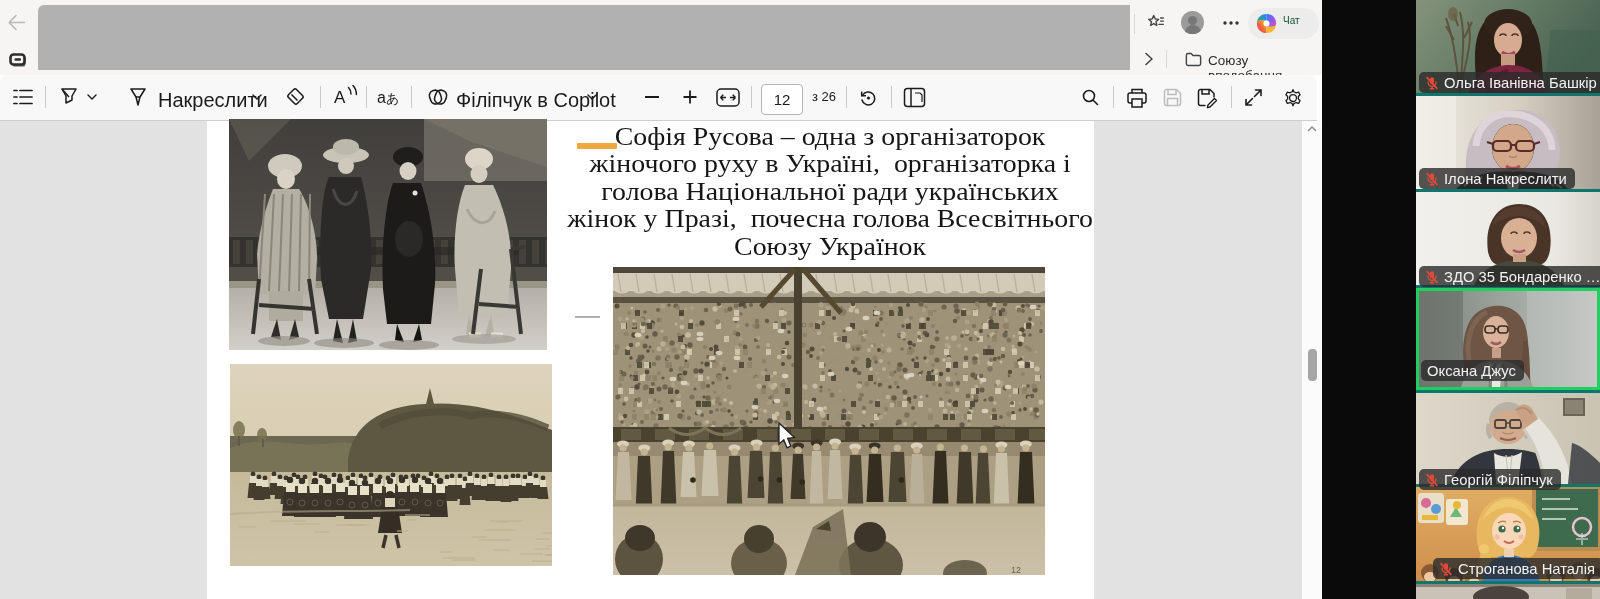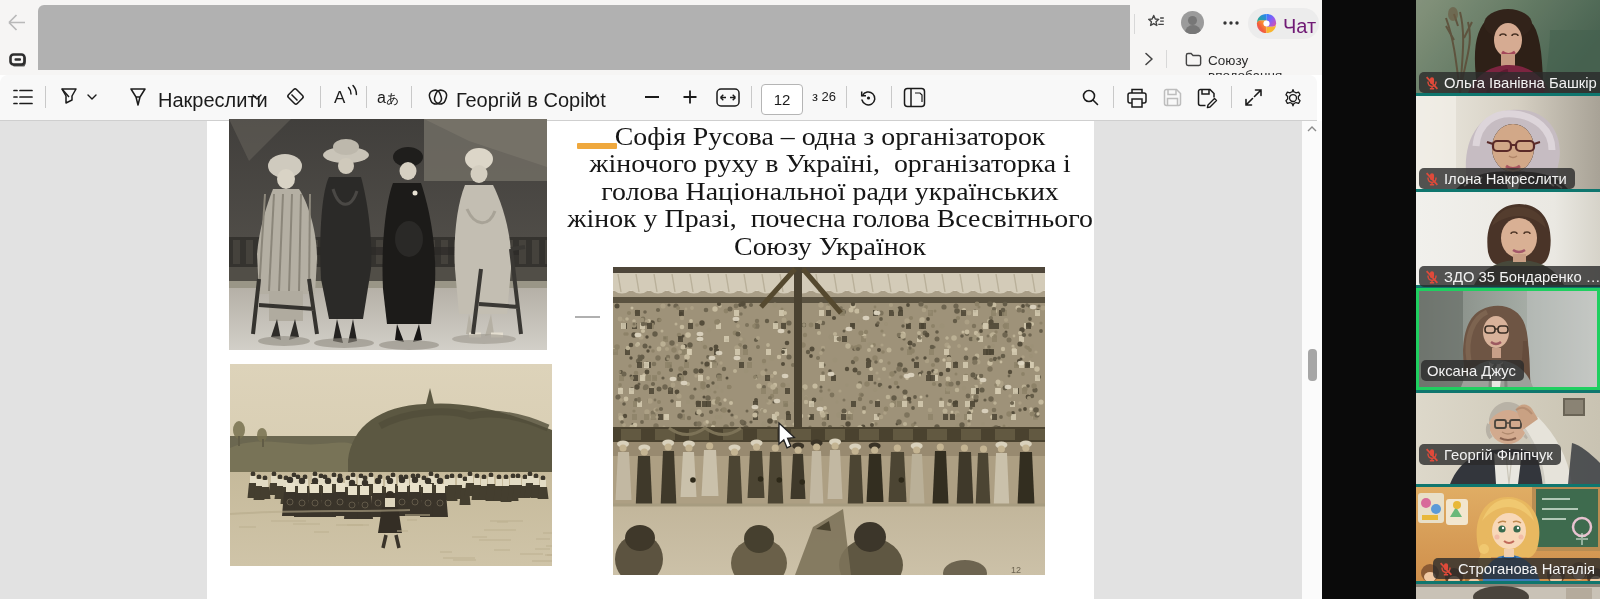--- a/index.html
+++ b/index.html
@@ -68,21 +68,21 @@
         <stop offset="0" stop-color="#27b56a"></stop>
           <stop offset="1" stop-color="#2a7fff"></stop>
       </linearGradient>
     </defs>
     <path d="M12 2 C18 2 22 6 22 12 C22 14 20.5 15.5 18.5 15.5 L12 15.5 Z" fill="url(#cg1)"></path>
     <path d="M12 22 C6 22 2 18 2 12 C2 10 3.5 8.5 5.5 8.5 L12 8.5 Z" fill="url(#cg2)"></path>
     <path d="M2 12 C2 6 6 2 12 2 L12 8.5 L5.5 8.5 C3.5 8.5 2 10 2 12 Z" fill="url(#cg3)"></path>
     <path d="M22 12 C22 18 18 22 12 22 L12 15.5 L18.5 15.5 C20.5 15.5 22 14 22 12 Z" fill="#f8b52e"></path>
     <circle cx="12" cy="12" r="3.2" fill="#fff"></circle>
   </svg>
-  <div class="abs" style="left:1283px;top:15px;font-size:20px;color:#701a75">Чат</div>
+  <div class="abs" style="left:1283px;top:15px;font-size:10px;color:#14532d">Чат</div>
 
   <svg class="abs" style="left:1141px;top:51px" width="16" height="16" viewBox="0 0 16 16">
     <path d="M5 2.5 L11 8 L5 13.5" stroke="#444" stroke-width="1.6" fill="none" stroke-linecap="round" stroke-linejoin="round"></path>
   </svg>
   <div class="abs" style="left:1166px;top:50px;width:1px;height:18px;background:#d8d8d8"></div>
   <svg class="abs" style="left:1184px;top:50px" width="19" height="19" viewBox="0 0 20 20">
     <path d="M2.5 5.5 a1.8 1.8 0 0 1 1.8 -1.8 h3.2 l2 2 h6.2 a1.8 1.8 0 0 1 1.8 1.8 v7 a1.8 1.8 0 0 1 -1.8 1.8 h-11.4 a1.8 1.8 0 0 1 -1.8 -1.8 Z" fill="none" stroke="#444" stroke-width="1.5"></path>
   </svg>
   <div class="abs" style="left:1208px;top:53px;font-size:13.5px;color:#2d2d2d">Союзу вподобання</div>
 
@@ -121,21 +121,21 @@
   <div class="sep" style="left:366px"></div>
   <div class="tbtext" style="left:377px;font-size:16px">а<span style="font-size:13px">あ</span></div>
   <div class="sep" style="left:411px"></div>
 
   <svg class="abs" style="left:427px;top:86px" width="22" height="22" viewBox="0 0 24 24">
     <g fill="none" stroke="#1b1b1b" stroke-width="1.7">
       <rect x="3.2" y="4.6" width="12" height="15" rx="5.5" transform="rotate(-20 9.2 12.1)"></rect>
       <rect x="8.8" y="4.6" width="12" height="15" rx="5.5" transform="rotate(20 14.8 12.1)"></rect>
     </g>
   </svg>
-  <div class="tbtext" style="left:456px">Георгій в Copilot</div>
+  <div class="tbtext" style="left:456px">Філіпчук в Copilot</div>
   <svg class="abs" style="left:586px;top:92px" width="12" height="10" viewBox="0 0 12 10">
     <path d="M2 3 l4 4 l4 -4" stroke="#1b1b1b" stroke-width="1.4" fill="none" stroke-linecap="round" stroke-linejoin="round"></path>
   </svg>
   <div class="abs" style="left:645px;top:96px;width:14px;height:2px;background:#1b1b1b"></div>
   <svg class="abs" style="left:682px;top:89px" width="16" height="16" viewBox="0 0 16 16">
     <path d="M8 1.5 v13 M1.5 8 h13" stroke="#1b1b1b" stroke-width="1.8"></path>
   </svg>
 
   <svg class="abs" style="left:716px;top:88px" width="24" height="19" viewBox="0 0 24 19">
     <rect x="1" y="1" width="22" height="17" rx="4" fill="none" stroke="#1b1b1b" stroke-width="1.5"></rect>
@@ -1921,21 +1921,21 @@
         <path d="M6.5 1.2 a1.9 1.9 0 0 1 1.9 1.9 v2.6 a1.9 1.9 0 0 1 -3.8 0 v-2.6 a1.9 1.9 0 0 1 1.9 -1.9 Z" fill="#e04a3a"></path>
         <path d="M2.8 5.2 v0.7 a3.7 3.7 0 0 0 7.4 0 v-0.7" stroke="#e04a3a" stroke-width="1.3" fill="none"></path>
         <path d="M6.5 9.6 v2 M4.5 11.8 h4" stroke="#e04a3a" stroke-width="1.3"></path>
         <path d="M1.5 1 L11.5 12" stroke="#e04a3a" stroke-width="1.6"></path>
       </svg>
       <span>ЗДО 35 Бондаренко …</span>
     </div>
 <div class="vlabel" style="left:5px;top:360px">
       <span>Оксана Джус</span>
     </div>
-<div class="vlabel" style="left:3px;top:444px">
+<div class="vlabel" style="left:3px;top:469px">
       <svg width="14" height="14" viewBox="0 0 13 13" style="flex:0 0 auto">
         <path d="M6.5 1.2 a1.9 1.9 0 0 1 1.9 1.9 v2.6 a1.9 1.9 0 0 1 -3.8 0 v-2.6 a1.9 1.9 0 0 1 1.9 -1.9 Z" fill="#e04a3a"></path>
         <path d="M2.8 5.2 v0.7 a3.7 3.7 0 0 0 7.4 0 v-0.7" stroke="#e04a3a" stroke-width="1.3" fill="none"></path>
         <path d="M6.5 9.6 v2 M4.5 11.8 h4" stroke="#e04a3a" stroke-width="1.3"></path>
         <path d="M1.5 1 L11.5 12" stroke="#e04a3a" stroke-width="1.6"></path>
       </svg>
       <span>Георгій Філіпчук</span>
     </div>
 <div class="vlabel" style="left:17px;top:558px">
       <svg width="14" height="14" viewBox="0 0 13 13" style="flex:0 0 auto">

